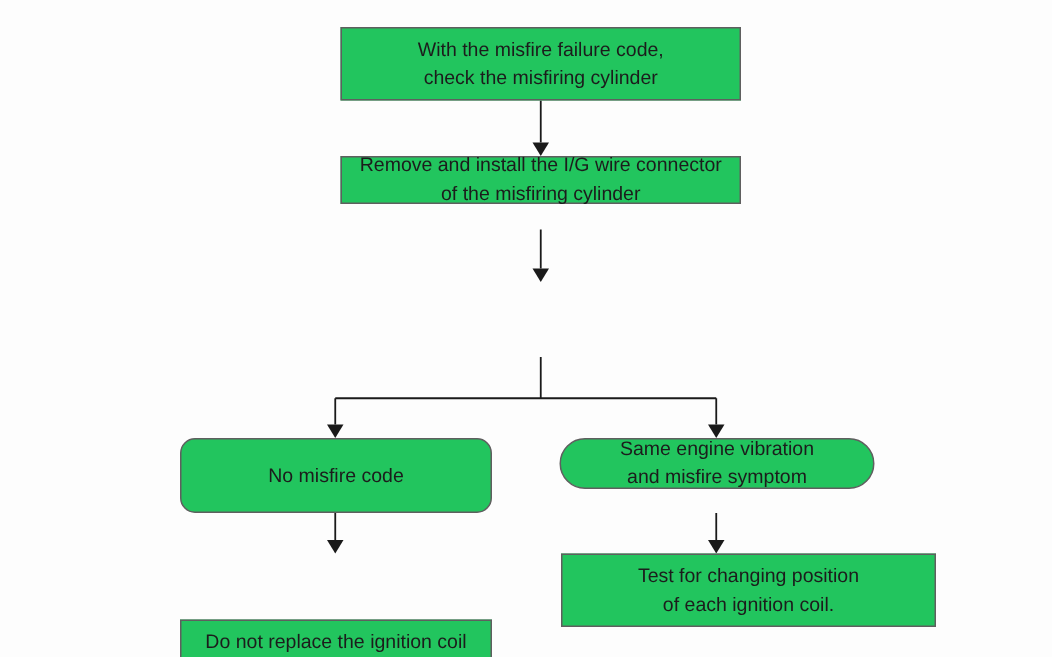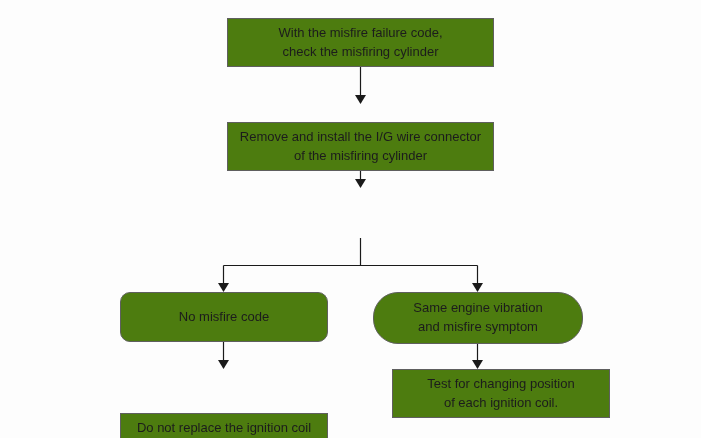--- a/index.html
+++ b/index.html
@@ -19,41 +19,41 @@
     position: absolute;
     left: 0;
     top: 0;
     width: 701px;
     height: 438px;
     pointer-events: none;
   }
   .node {
     position: absolute;
     box-sizing: border-box;
-    background: #4d7c0f;
+    background: #22c55e;
     border: 1px solid #5f5f5f;
     display: flex;
     align-items: center;
     justify-content: center;
   }
   .node span {
     display: block;
     white-space: pre-wrap;
     text-align: center;
     font-size: 13px;
     line-height: 1.45;
     color: #1c1c1c;
   }
   .n1 { left: 227px; top: 18px;  width: 267px; height: 49px; }
-  .n2 { left: 227px; top: 104px; width: 267px; height: 49px; margin-top: 18px; }
+  .n2 { left: 227px; top: 104px; width: 267px; height: 32px; }
   .n3 { left: 227px; top: 188px; width: 267px; height: 50px; }
   .n4 { left: 120px; top: 292px; width: 208px; height: 50px; border-radius: 10px; }
-  .n5 { left: 373px; top: 292px; width: 210px; height: 52px; border-radius: 25px; }
+  .n5 { left: 373px; top: 292px; width: 210px; height: 34px; border-radius: 25px; }
   .n6 { left: 120px; top: 369px; width: 208px; height: 49px; margin-top: 44px; }
-  .n7 { left: 374px; top: 369px; width: 218px; height: 49px; margin-left: 18px; }
+  .n7 { left: 374px; top: 369px; width: 250px; height: 49px; }
 </style>
 </head>
 <body>
 
 <div class="canvas">
 
   <svg class="connectors" width="701" height="438" viewBox="0 0 701 438" aria-hidden="true">
     <g stroke="#1a1a1a" stroke-width="1.2" fill="none">
 
       <path d="M360.5 67 V95"></path>

